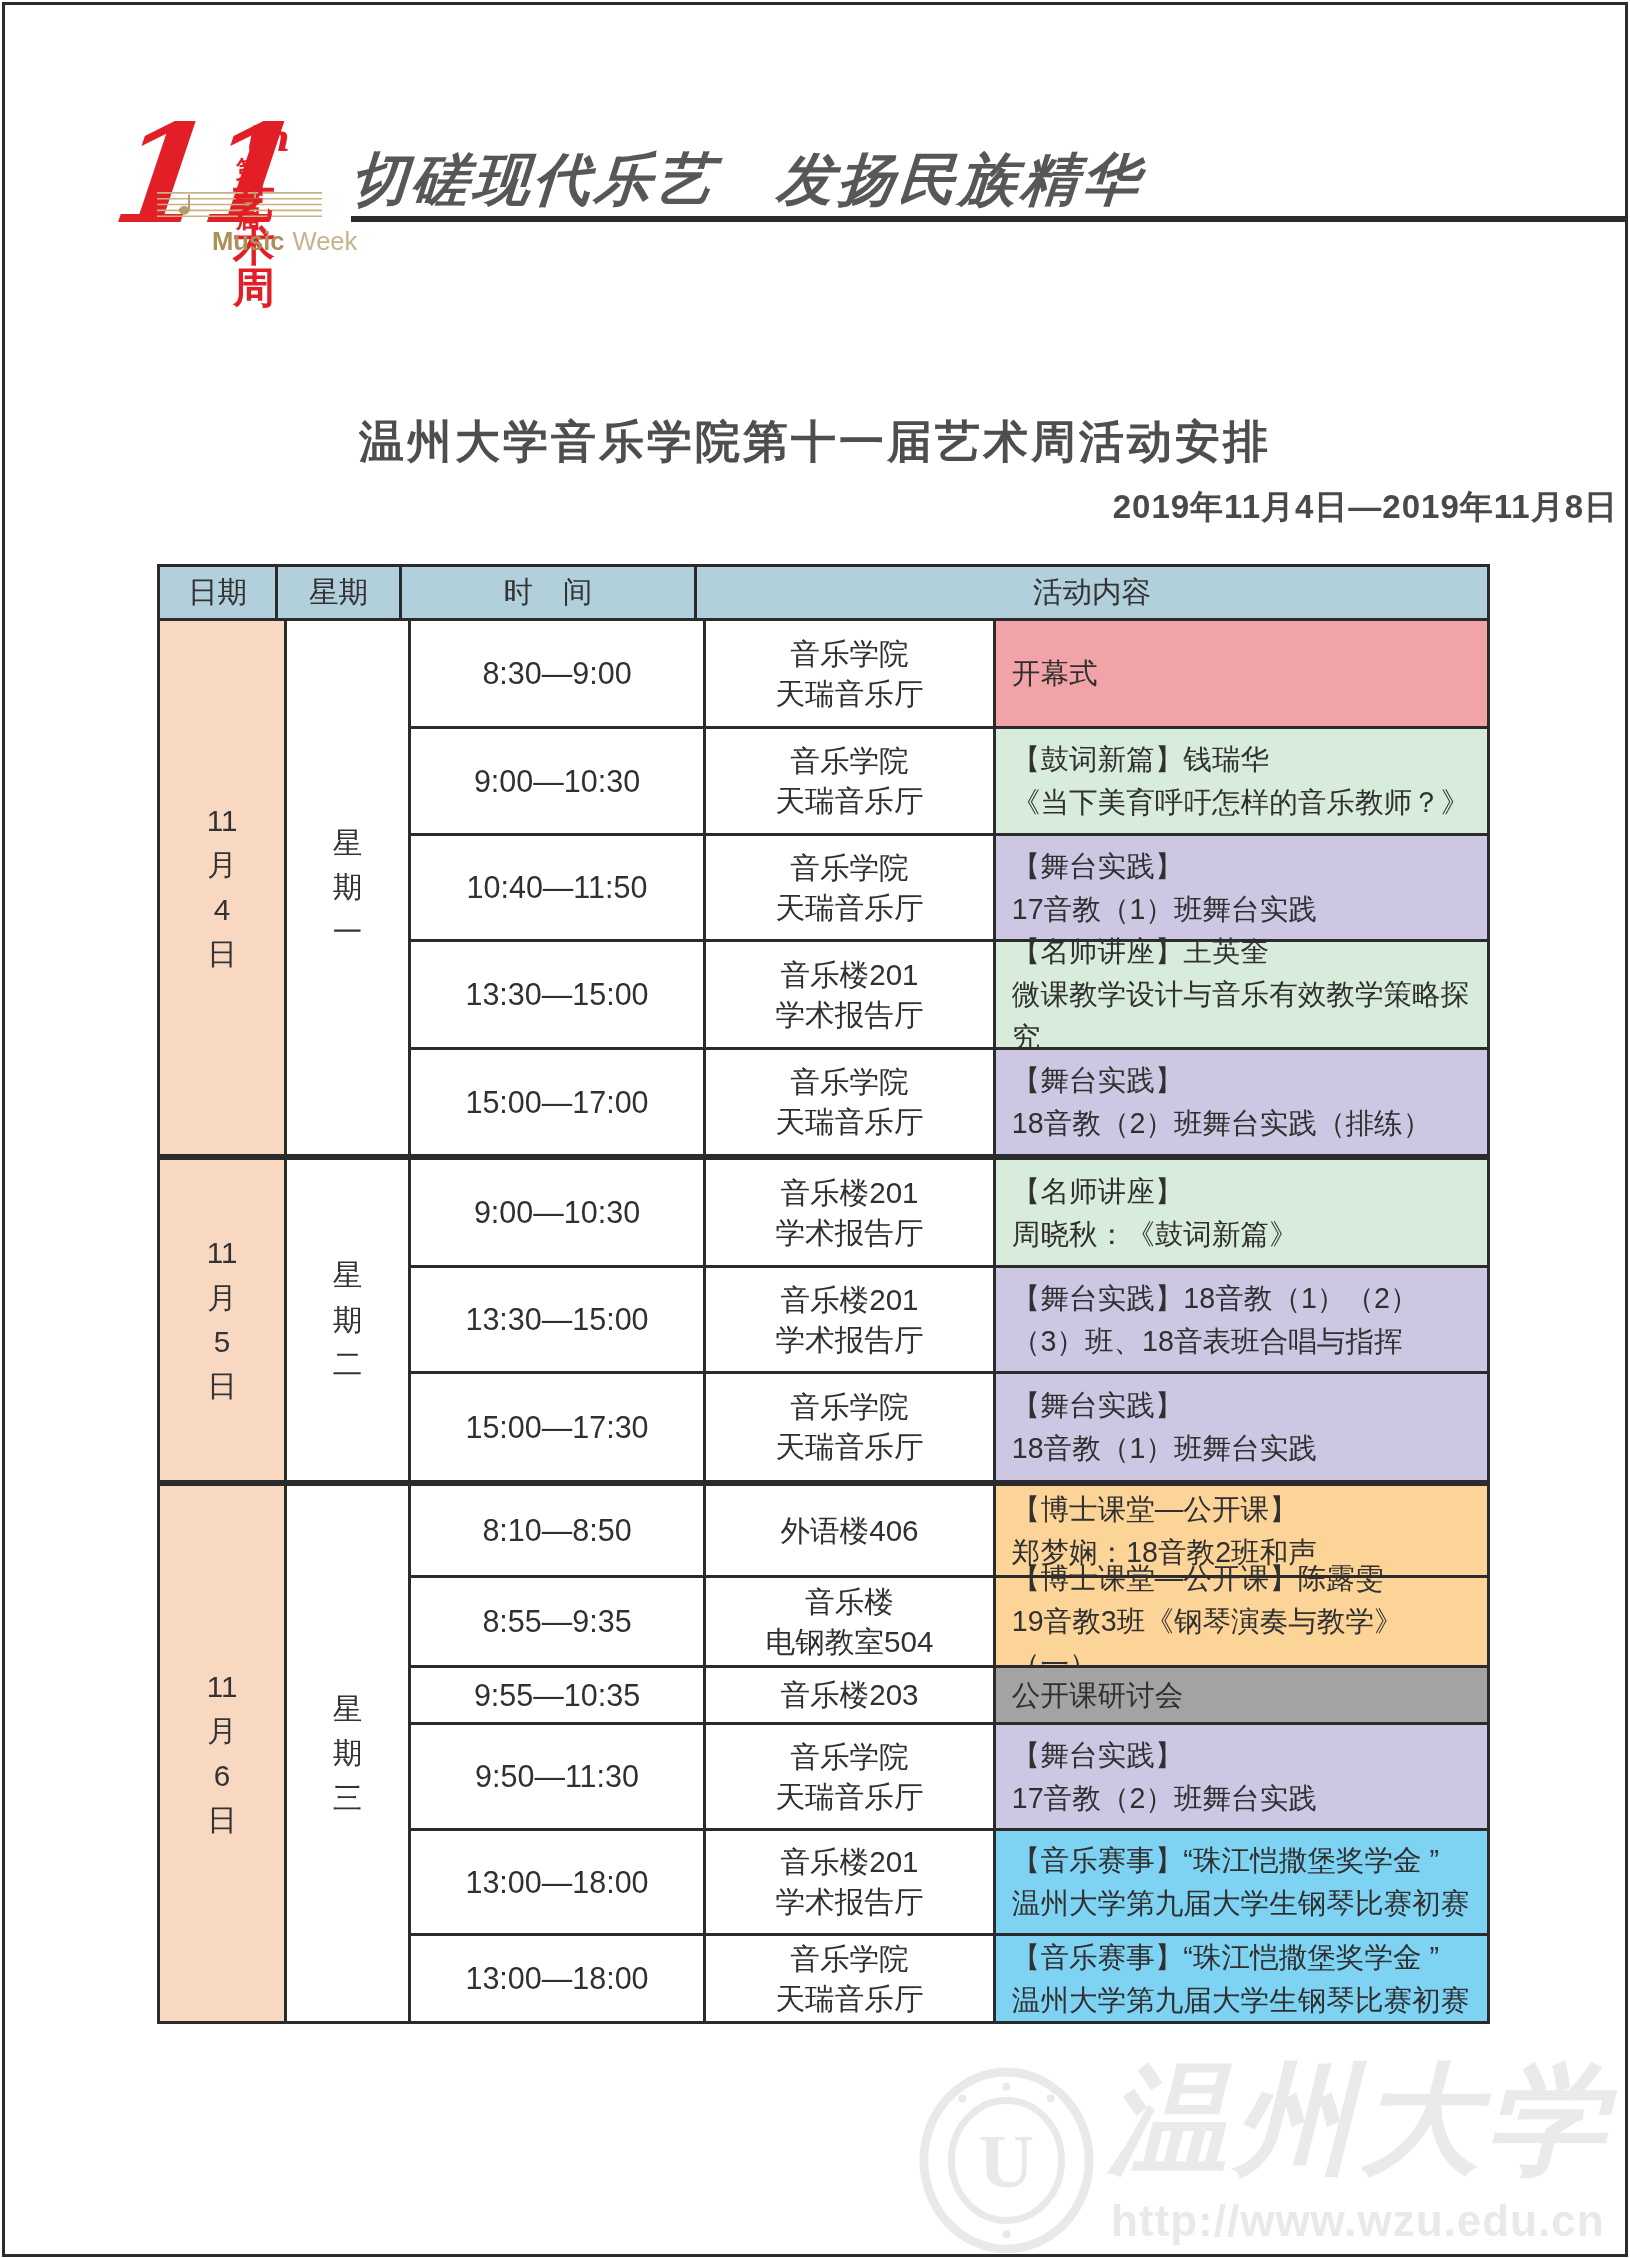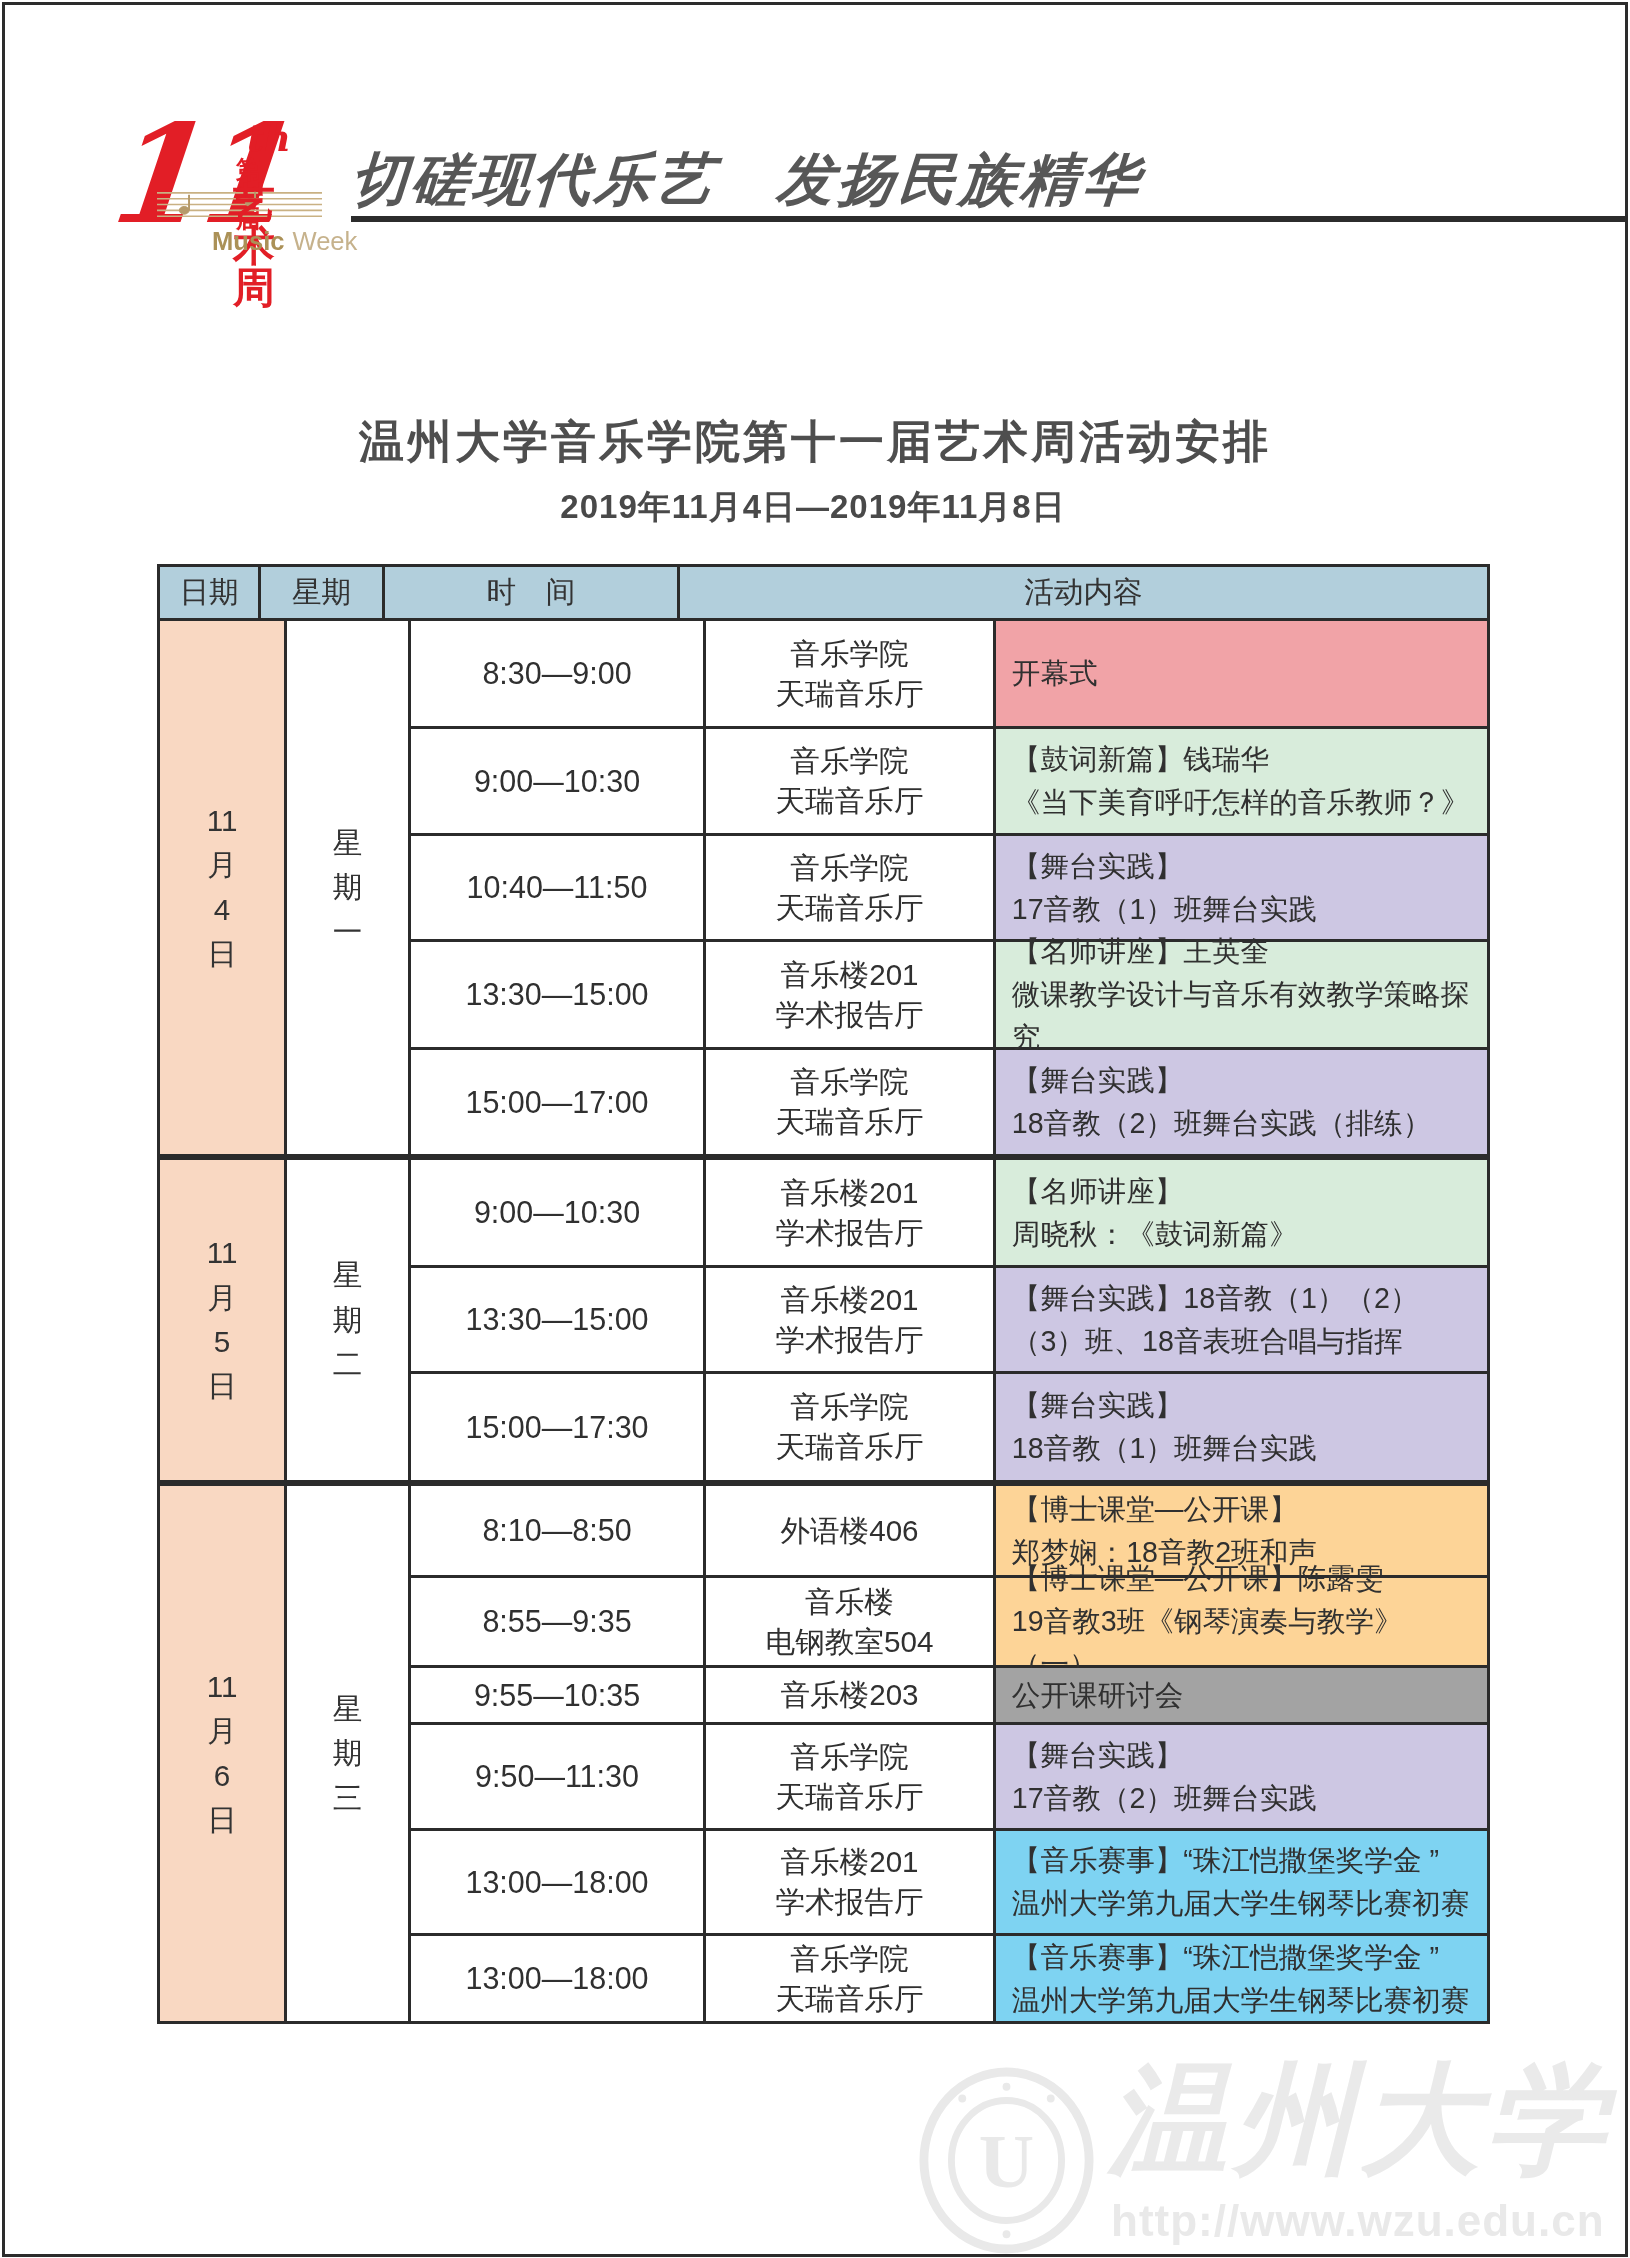--- a/index.html
+++ b/index.html
@@ -52,39 +52,39 @@
     width:1274px;height:5.9px;background:#2c2c2c;z-index:2;
   }
 
   
   .title{
     position:absolute;left:0;right:0;top:412px;
     text-align:center;font-size:45px;font-weight:bold;
     color:#4e4e4e;letter-spacing:3px;
   }
   .subtitle{
-    position:absolute;left:0;right:4px;top:485px;
-    text-align:center;font-size:33px;font-weight:bold;
+    position:absolute;left:0;right:12px;top:485px;
+    text-align:right;font-size:33px;font-weight:bold;
     color:#494949;letter-spacing:1px;
   }
 
   
   .tbl{
     position:absolute;left:157px;top:564px;width:1333px;
     border:3.9px solid #2b2b2b;box-sizing:border-box;
     background:#ffffff;
   }
   .thead{display:flex;height:51px;border-bottom:3.9px solid #2b2b2b;background:#b2cfdc;}
   .hcell{
     display:flex;align-items:center;justify-content:center;
     font-size:29.6px;color:#333333;box-sizing:border-box;
     border-right:3px solid #2b2b2b;
   }
   .hcell:last-child{border-right:none;}
-  .w-date{width:101px;}
+  .w-date{width:118px;}
   .w-week{width:124px;}
   .w-time{width:295px;}
   .w-loc{width:290px;}
   .w-act{flex:1;}
 
   .block{display:flex;border-bottom:6.9px solid #2b2b2b;}
   .block:last-child{border-bottom:none;}
   .dcell,.wcell{
     display:flex;align-items:center;justify-content:center;
     text-align:center;font-size:29.6px;line-height:1.5;color:#333333;

